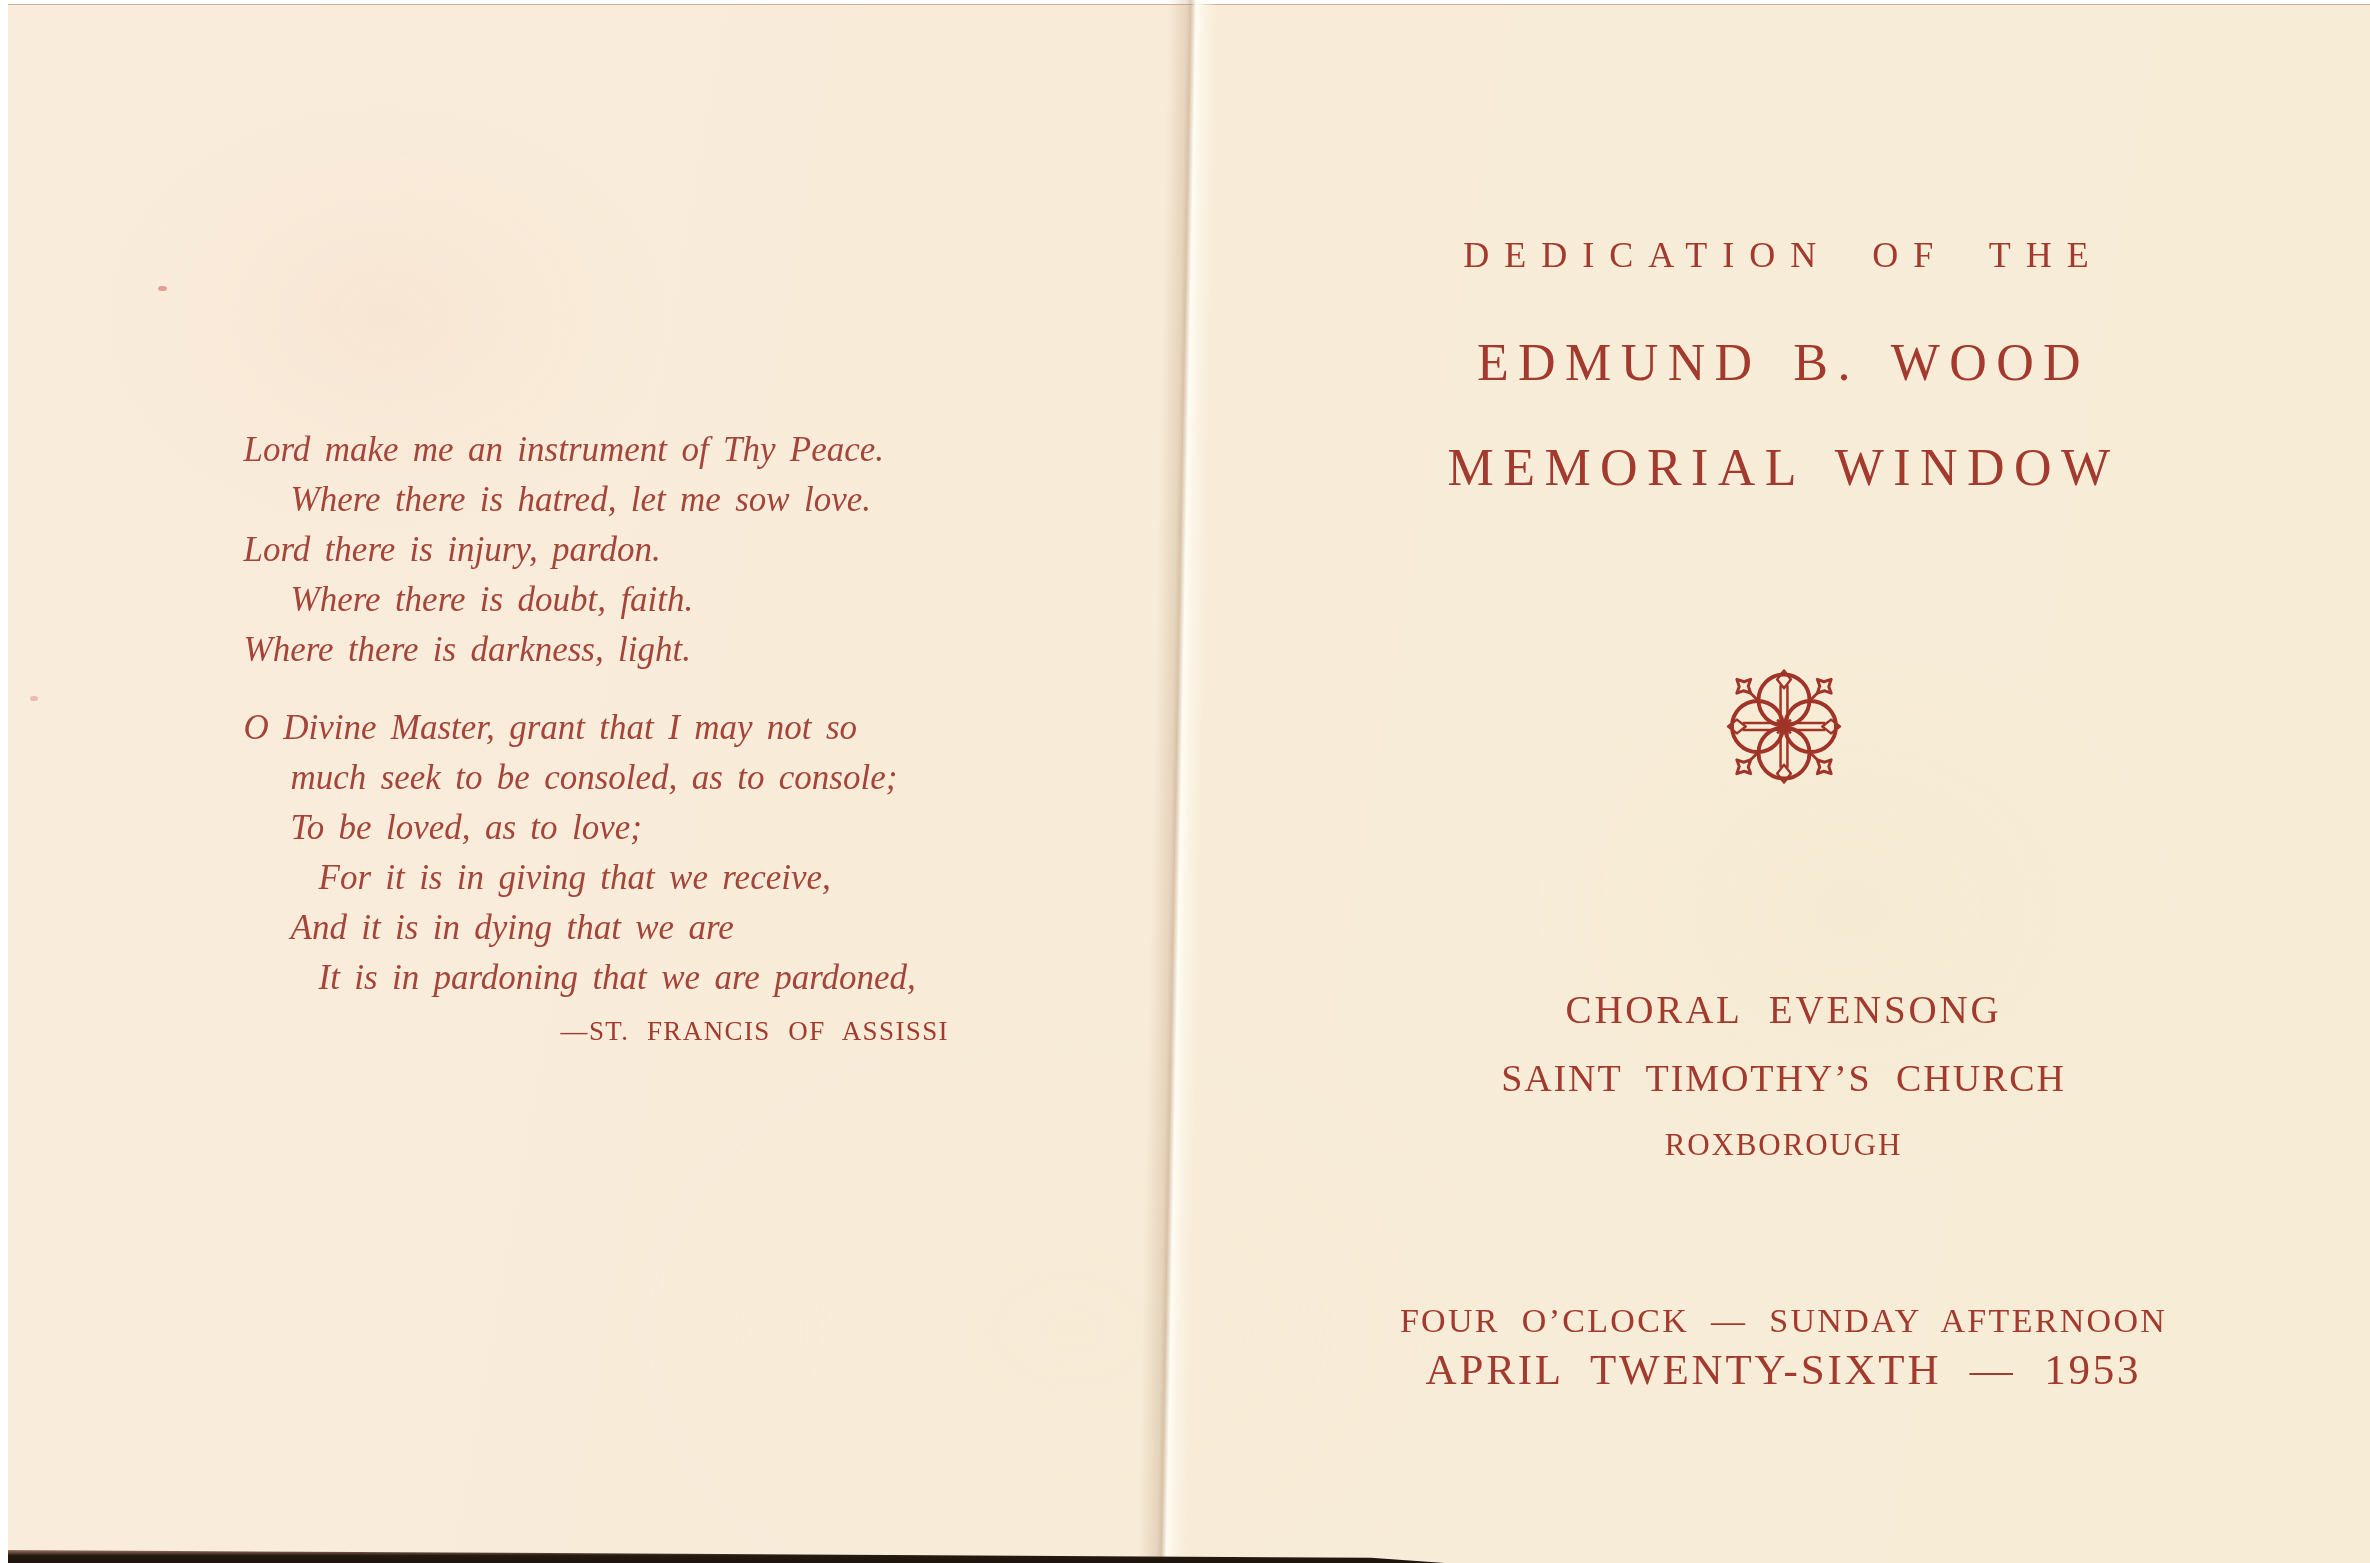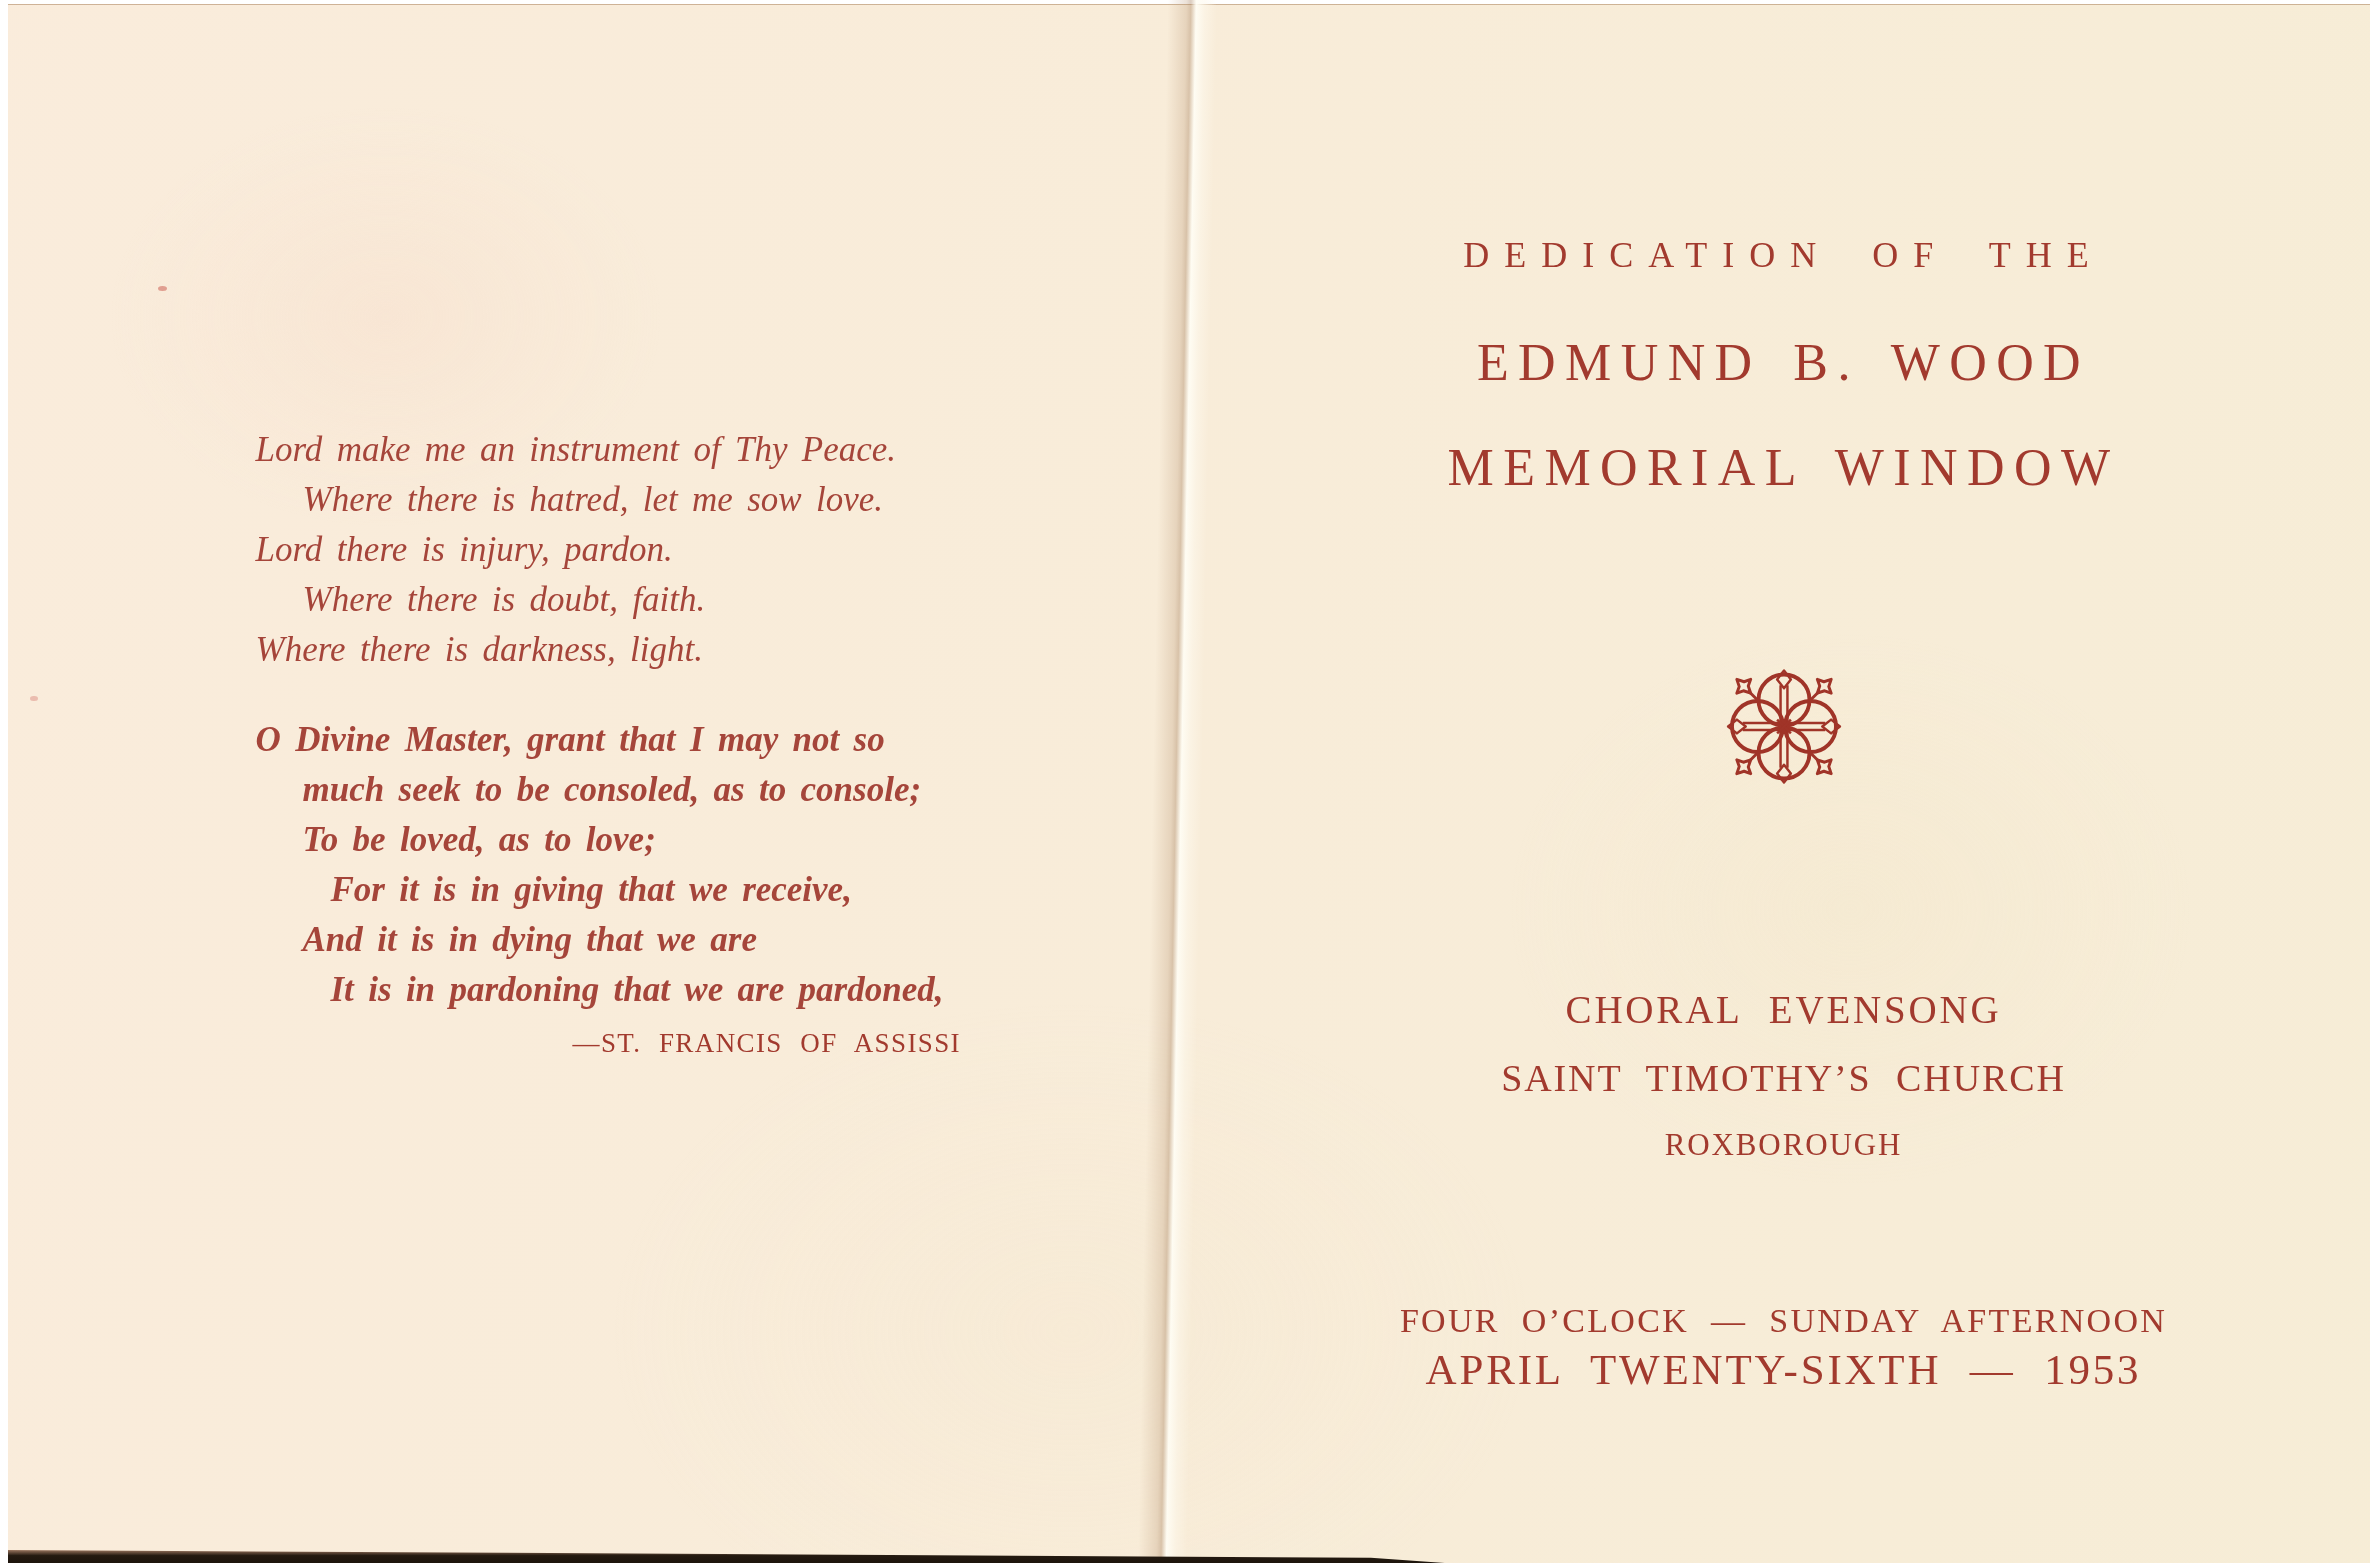--- a/index.html
+++ b/index.html
@@ -20,26 +20,26 @@
            rgba(168,131,97,0.40) 47%, rgba(255,253,244,0.95) 58%,
            rgba(253,248,236,0.55) 76%, rgba(248,237,216,0) 100%);}
   .scan-edge{position:absolute;bottom:0;left:0;width:1466px;height:14px;
         background:linear-gradient(to bottom, rgba(122,77,52,0.75), #241a10 40%, #1c130b);
         clip-path:polygon(0 0, 93% 55%, 99% 100%, 0 100%);}
   .speck{position:absolute;border-radius:50%;}
   .s1{left:150px;top:281px;width:9.4px;height:5.6px;background:rgba(216,134,120,0.75);}
   .s2{left:22.5px;top:691px;width:7.5px;height:5.6px;background:rgba(222,150,138,0.55);}
 
   
-  .left-page{position:absolute;left:12px;top:0;width:1160px;height:100%;}
+  .left-page{position:absolute;left:0;top:0;width:1160px;height:100%;}
   .poem{position:absolute;left:236px;top:420px;width:806px;color:#a5453a;}
   .pl{font-style:italic;font-size:35px;line-height:50px;word-spacing:5.6px;white-space:nowrap;}
   .ind1{padding-left:47px;}
   .ind2{padding-left:75px;}
-  .stanza2{margin-top:40px;font-weight:bold;}
+  .stanza2{margin-top:28px;}
   .attribution{margin-top:13px;padding-left:317px;font-style:normal;font-size:27px;
                letter-spacing:1.4px;word-spacing:9.4px;color:#a23a2e;white-space:nowrap;}
 
   
   .right-page{position:absolute;left:1182px;top:0;width:1188px;height:100%;color:#a23a2e;}
   .rline{position:absolute;left:0;width:100%;text-align:center;white-space:nowrap;}
   .kicker{top:229px;font-size:36px;letter-spacing:15px;word-spacing:17px;}
   .t1{top:328px;font-size:52px;letter-spacing:9.4px;word-spacing:9.4px;}
   .t2{top:433px;font-size:52px;letter-spacing:9.4px;word-spacing:9.4px;}
   .ornament{position:absolute;top:643px;left:50%;transform:translateX(-50%);

